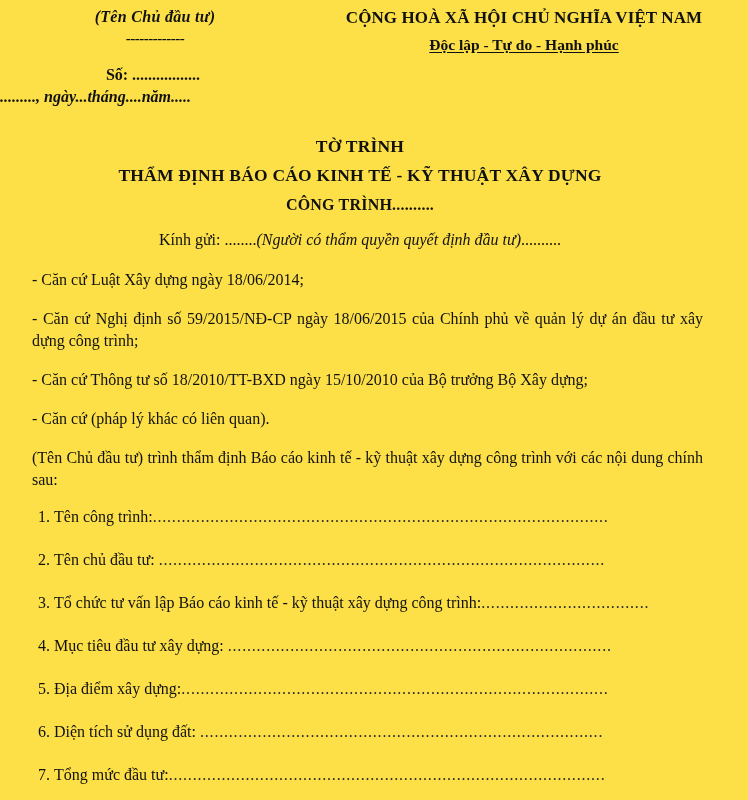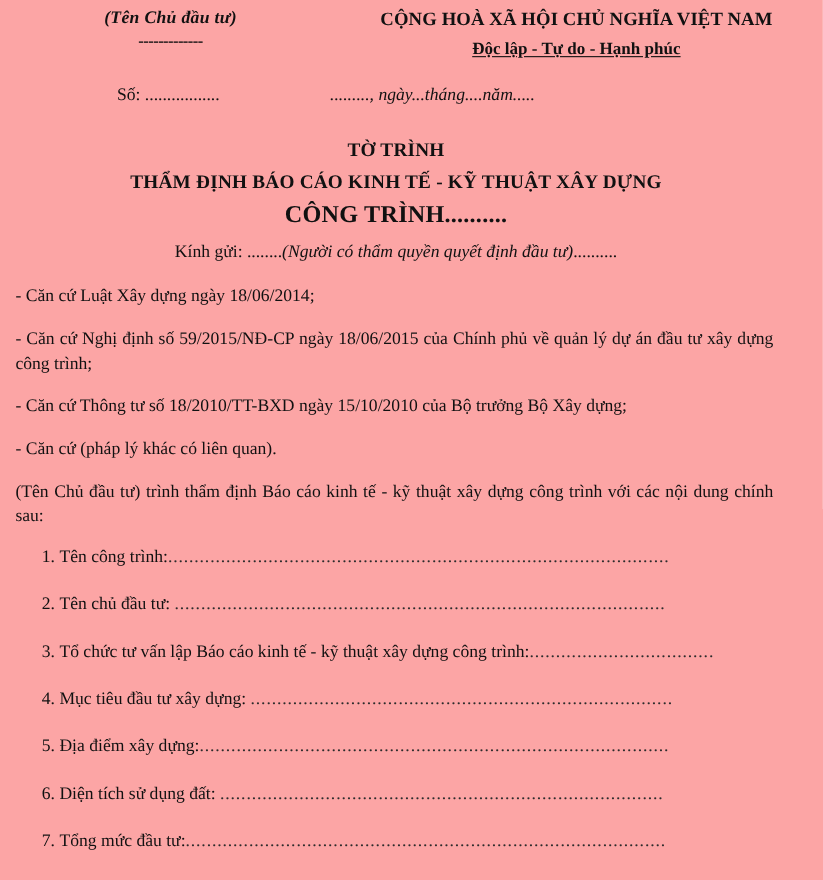--- a/index.html
+++ b/index.html
@@ -15,21 +15,21 @@
     font-family: "Liberation Serif", "DejaVu Serif", serif;
     color: #111111;
     -webkit-font-smoothing: antialiased;
   }
   .page {
     position: relative;
     width: 748px;
     height: 800px;
     box-sizing: border-box;
     padding: 0;
-    background: #fca5a5;
+    background: #fde047;
   }
 
   
   .doc-header {
     display: flex;
     flex-direction: row;
     align-items: flex-start;
     padding-top: 6px;
   }
   .header-left {
@@ -70,23 +70,24 @@
     line-height: 24px;
     text-decoration: underline;
     text-underline-offset: 2px;
     margin-top: 3px;
     white-space: nowrap;
   }
 
   
   .meta-row {
     display: flex;
-    flex-direction: row;
+    flex-direction: column;
     align-items: baseline;
-    margin-top: 19px;
+    margin-top: 7px;
+    font-weight: bold;
   }
   .meta-left {
     width: 300px;
     text-align: center;
     padding-left: 6px;
     box-sizing: border-box;
     font-size: 16px;
     line-height: 22px;
   }
   .meta-right {
@@ -112,39 +113,39 @@
     letter-spacing: 0.2px;
   }
   .title-sub {
     font-weight: bold;
     font-size: 17.5px;
     line-height: 30px;
     letter-spacing: 0.2px;
   }
   .title-work {
     font-weight: bold;
-    font-size: 22px;
+    font-size: 16px;
     line-height: 30px;
     letter-spacing: 0.2px;
   }
   .recipient-line {
     margin-top: 8px;
     text-align: center;
     padding-right: 28px;
     font-size: 16px;
     line-height: 24px;
   }
   .recipient-line .ital {
     font-style: italic;
   }
 
   
   .body-block {
     margin-top: 17px;
-    padding-left: 14px;
+    padding-left: 32px;
     padding-right: 45px;
   }
   .para {
     font-size: 16px;
     line-height: 22px;
     margin-bottom: 17px;
     text-align: justify;
     text-justify: inter-word;
   }
   .para .ital {

